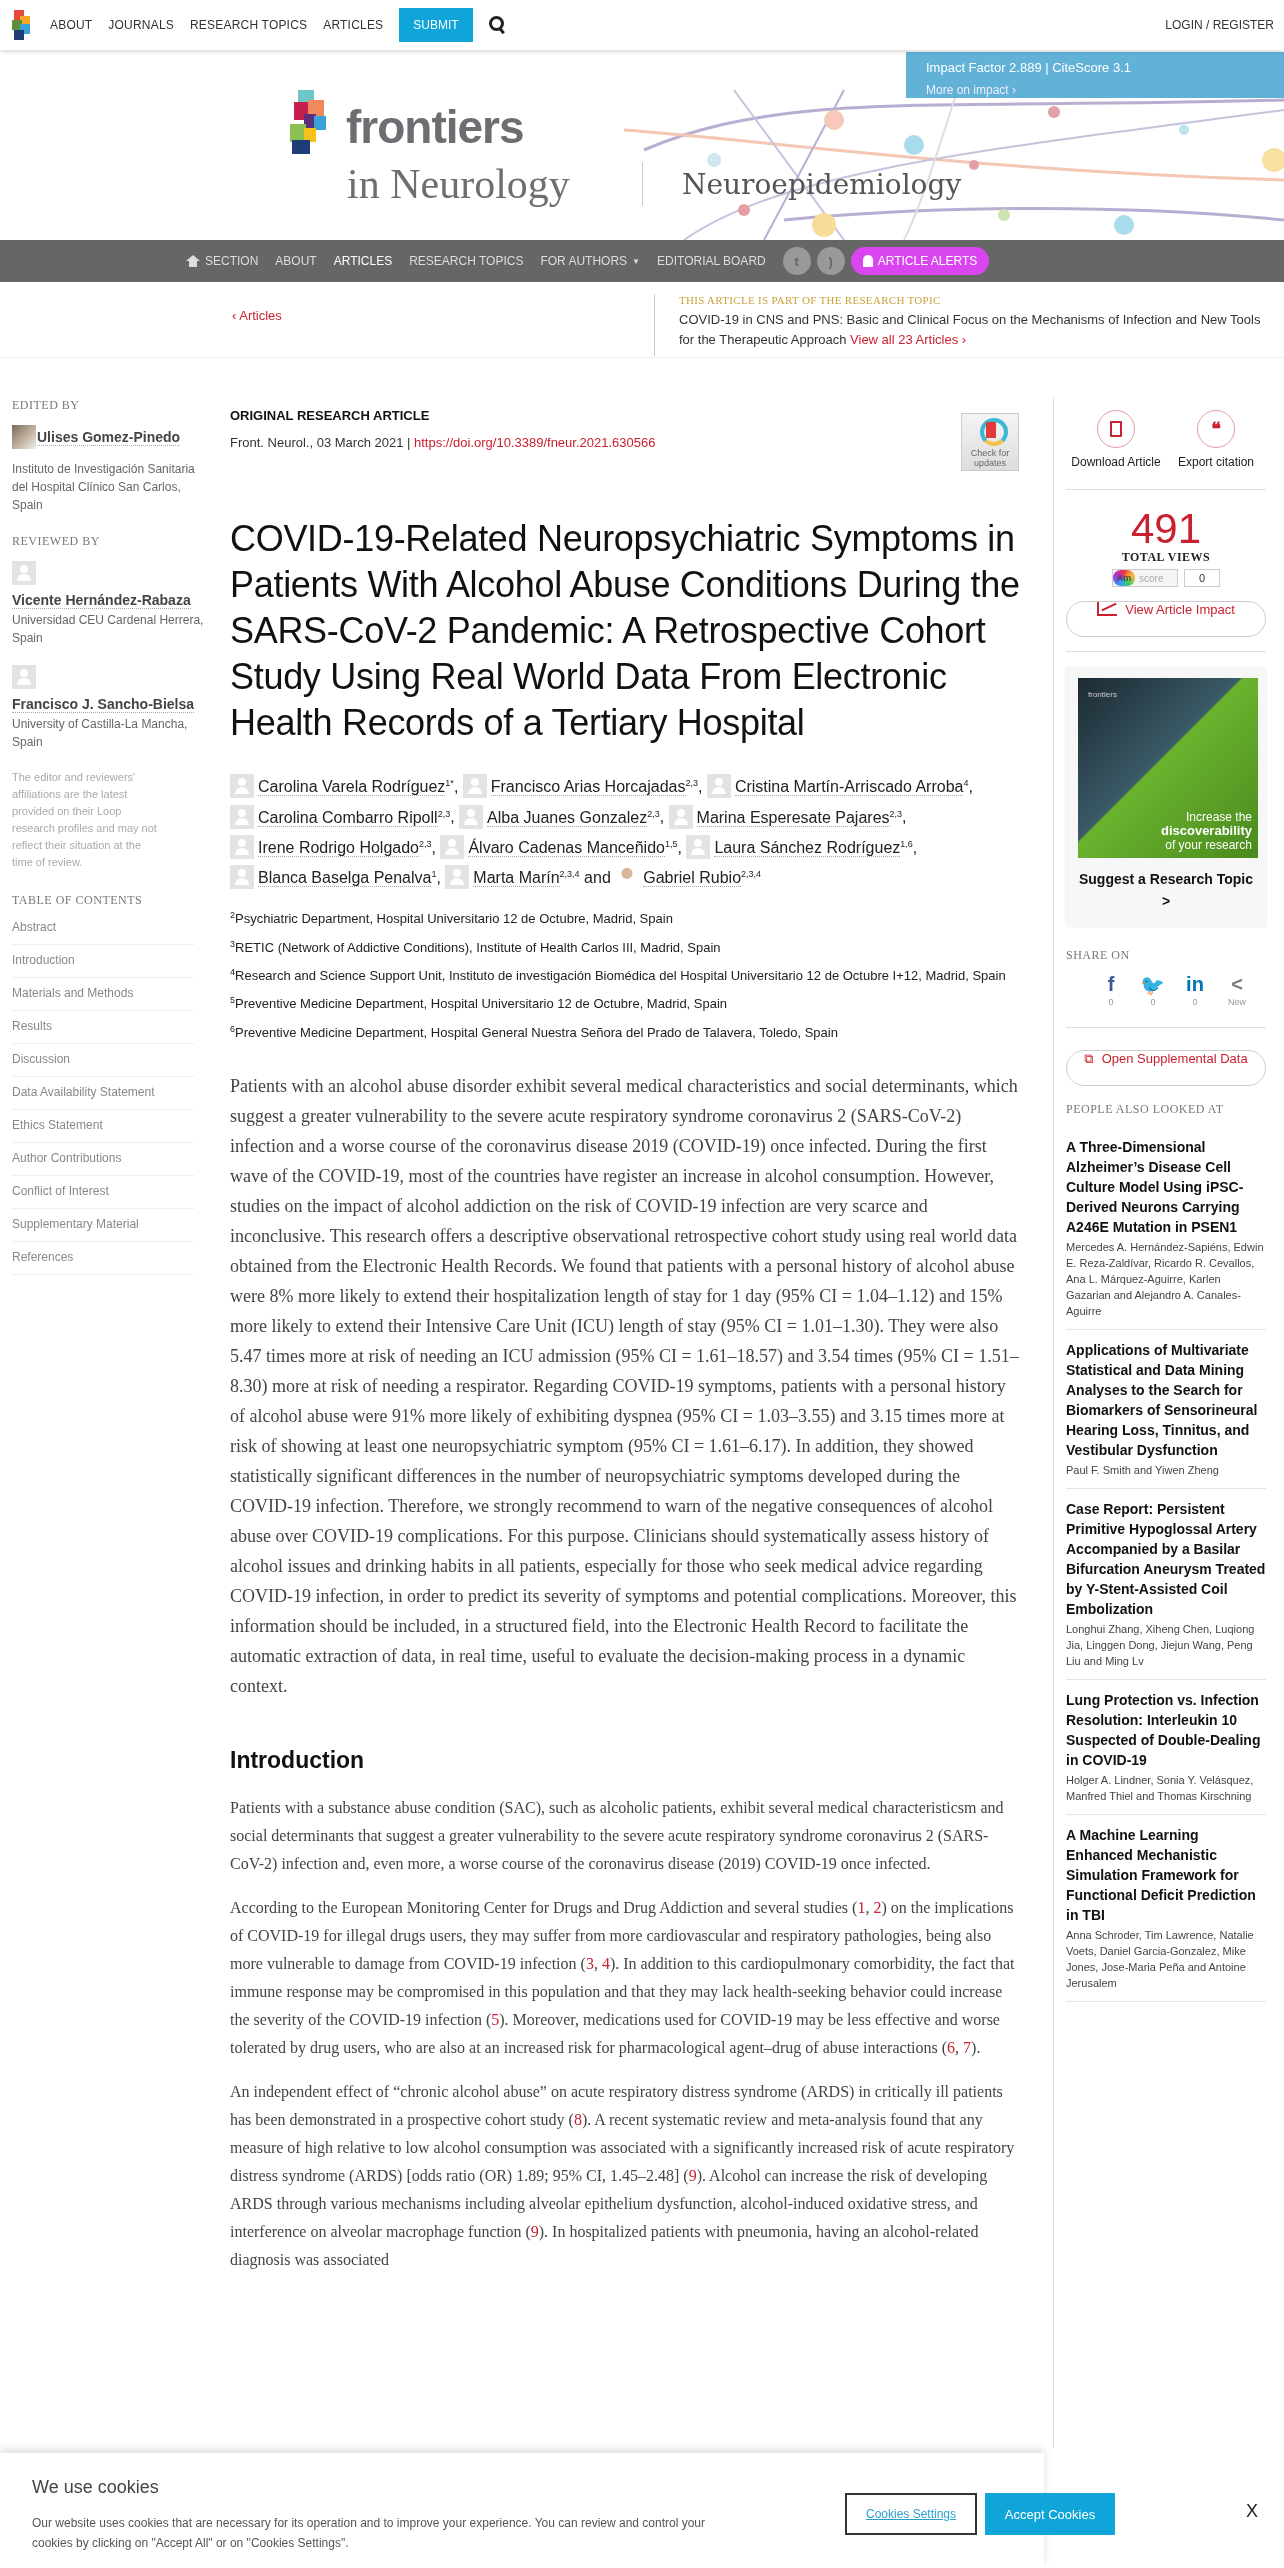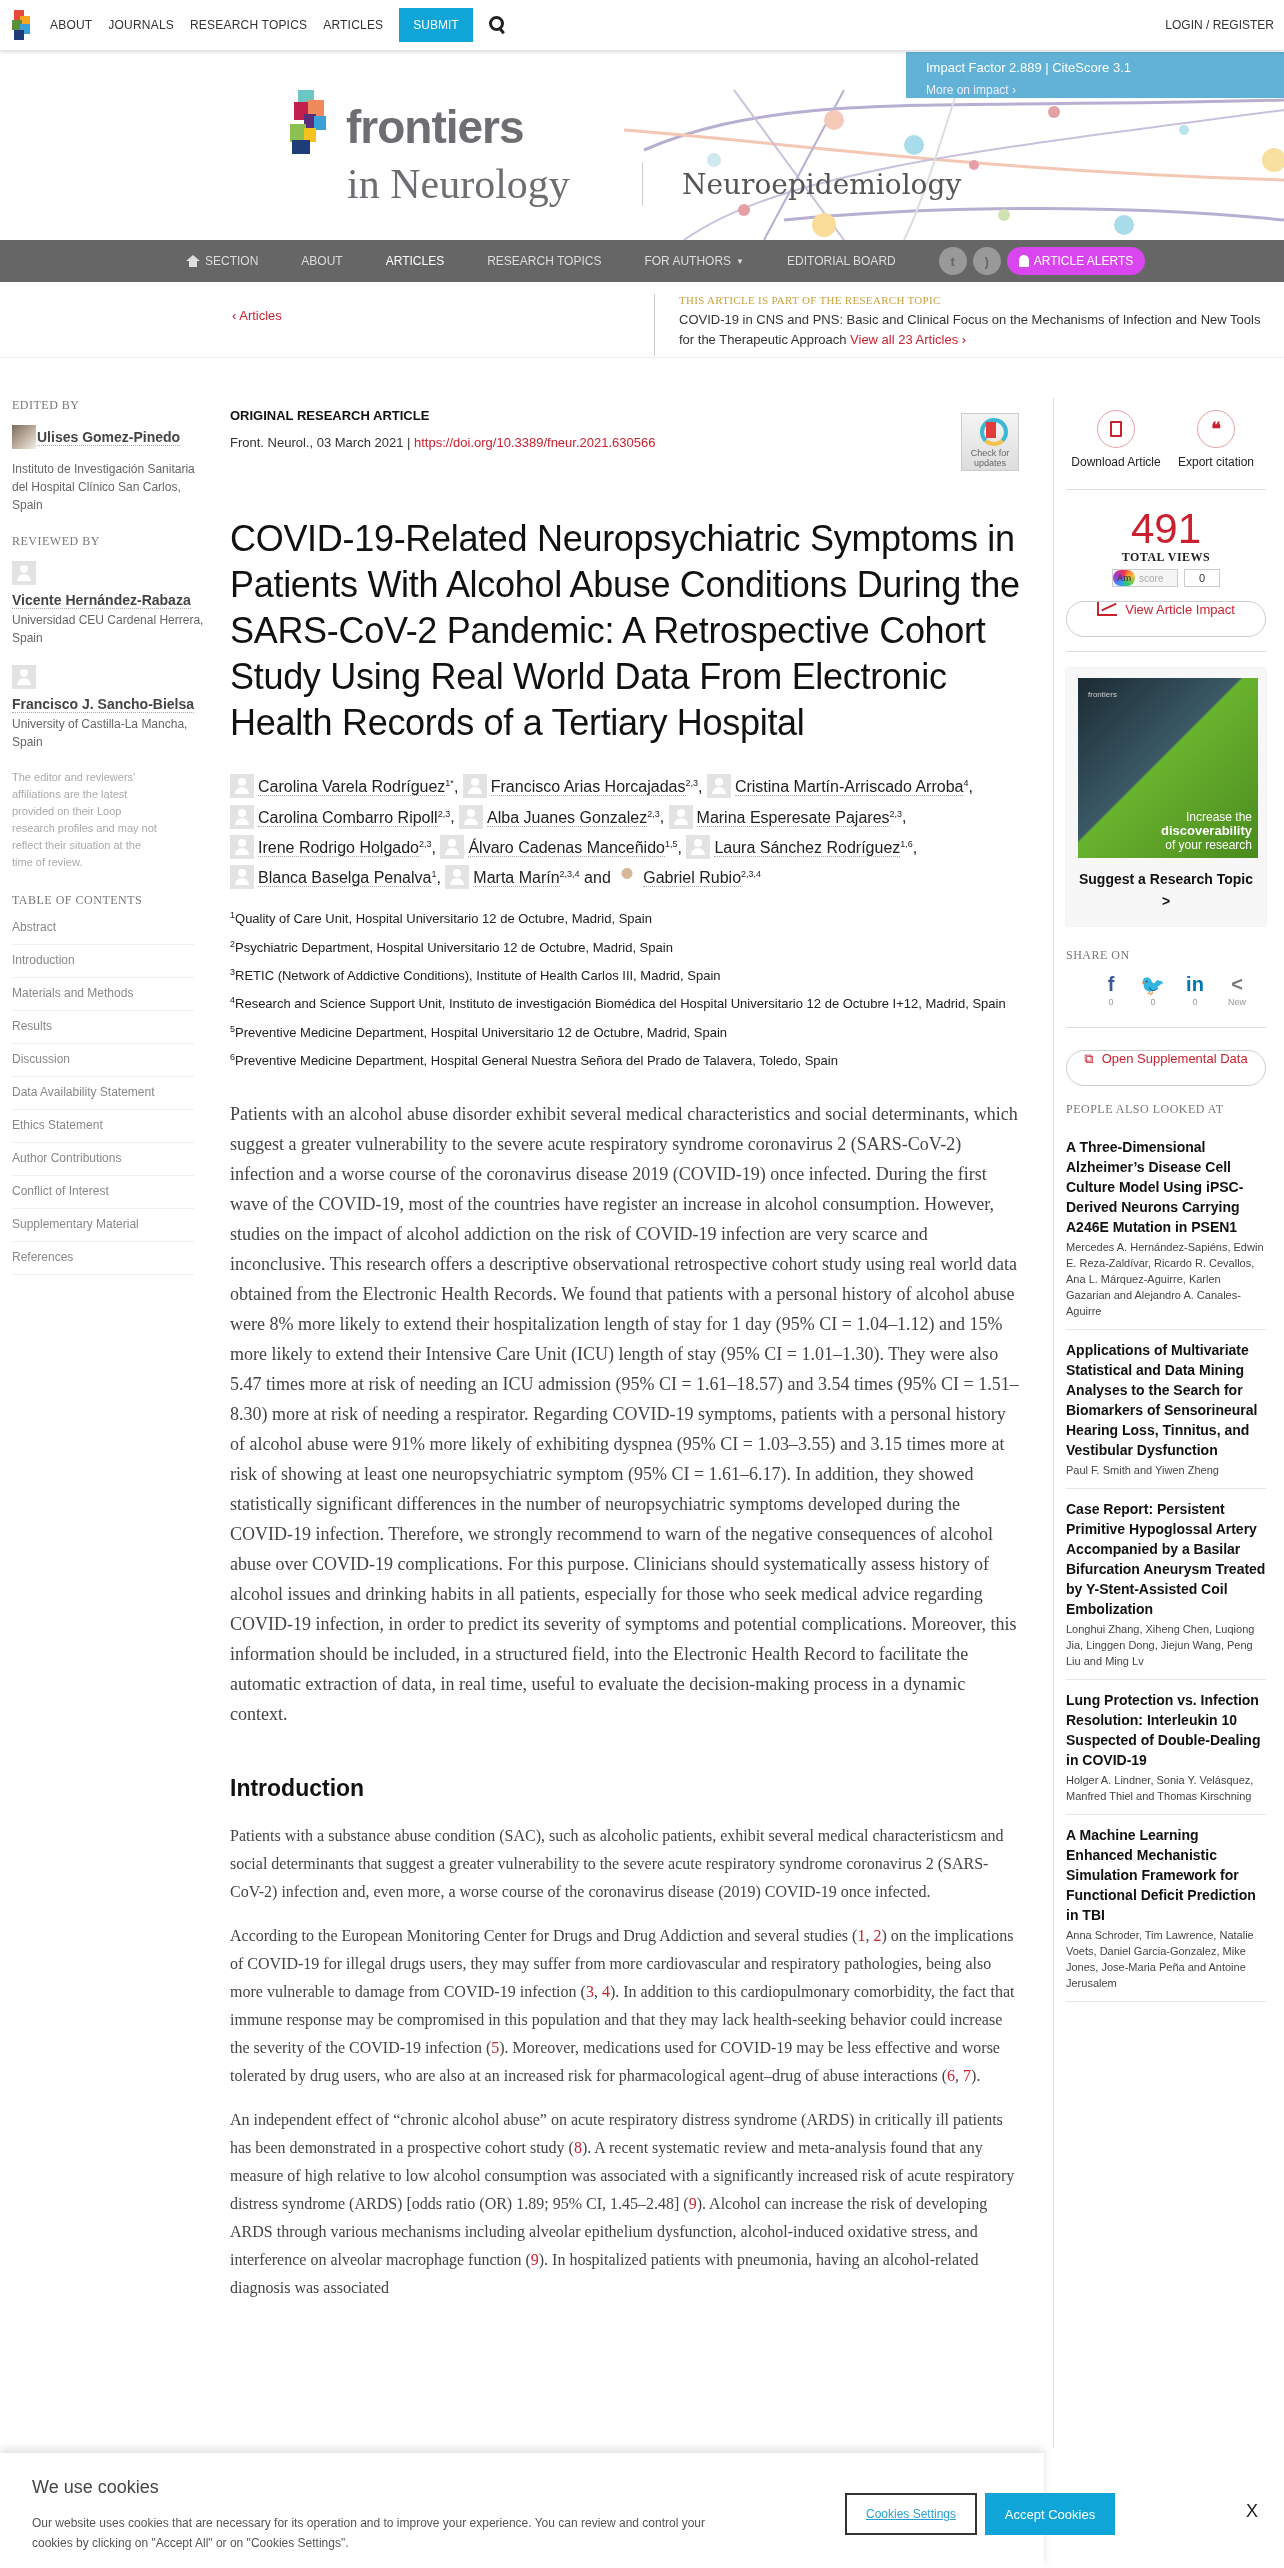--- a/index.html
+++ b/index.html
@@ -27,21 +27,21 @@
   .journal-logo { position: absolute; left: 290px; top: 40px; }
   .journal-logo .blocks { position: absolute; left: 0; top: 0; width: 56px; height: 64px; }
   .journal-logo .blocks span { position: absolute; }
   .journal-logo .fr { position: absolute; left: 56px; top: 10px; font-size: 46px; font-weight: bold; color: #6d6e71; letter-spacing: -1px; font-family: "Liberation Sans", sans-serif; }
   .journal-logo .in-neuro { position: absolute; left: 57px; top: 70px; font-size: 42px; color: #6d6e71; font-family: "Liberation Serif", serif; white-space: nowrap; }
   .journal-logo .divider { position: absolute; left: 352px; top: 72px; width: 1px; height: 44px; background: #ccc; }
   .journal-logo .section-name { position: absolute; left: 392px; top: 78px; font-size: 28px; color: #555; font-family: "DejaVu Serif", serif; white-space: nowrap; }
 
   
   .secnav { height: 42px; background: #666; display: flex; align-items: center; padding-left: 186px; }
-  .secnav .item { color: #ddd; font-size: 12px; margin-right: 43px; display: flex; align-items: center; gap: 5px; }
+  .secnav .item { color: #ddd; font-size: 12px; margin-right: 17px; display: flex; align-items: center; gap: 5px; }
   .secnav .item.active { color: #fff; }
   .secnav .home-icon { width: 14px; height: 12px; position: relative; }
   .secnav .home-icon::before { content: ""; position: absolute; left: 0; top: 0; border-left: 7px solid transparent; border-right: 7px solid transparent; border-bottom: 6px solid #ddd; }
   .secnav .home-icon::after { content: ""; position: absolute; left: 3px; top: 6px; width: 8px; height: 6px; background: #ddd; }
   .secnav .caret { font-size: 8px; }
   .secnav .round { width: 28px; height: 28px; border-radius: 50%; background: #999; margin-right: 6px; display: flex; align-items: center; justify-content: center; color: #666; font-size: 13px; font-weight: bold; }
   .secnav .alerts { background: #d946ef; border-radius: 14px; height: 28px; padding: 0 12px; display: flex; align-items: center; gap: 5px; color: #fff; font-size: 12px; }
   .bell { width: 10px; height: 12px; background: #fff; border-radius: 5px 5px 1px 1px; position: relative; }
 
   
@@ -268,21 +268,20 @@
 
 <div class="center">
   <div class="art-type">ORIGINAL RESEARCH ARTICLE</div>
   <div class="art-meta">
     <span>Front. Neurol., 03 March 2021 | </span><a>https://doi.org/10.3389/fneur.2021.630566</a>
   </div>
   <div class="crossmark">Check for updates</div>
   <h1 class="art-title">COVID-19-Related Neuropsychiatric Symptoms in Patients With Alcohol Abuse Conditions During the SARS-CoV-2 Pandemic: A Retrospective Cohort Study Using Real World Data From Electronic Health Records of a Tertiary Hospital</h1>
   <div class="authors" id="authors"><span class="author"><span class="avatar-blank"></span><a class="aname">Carolina Varela Rodríguez</a><sup>1*</sup></span>, <span class="author"><span class="avatar-blank"></span><a class="aname">Francisco Arias Horcajadas</a><sup>2,3</sup></span>, <span class="author"><span class="avatar-blank"></span><a class="aname">Cristina Martín-Arriscado Arroba</a><sup>4</sup></span>, <span class="author"><span class="avatar-blank"></span><a class="aname">Carolina Combarro Ripoll</a><sup>2,3</sup></span>, <span class="author"><span class="avatar-blank"></span><a class="aname">Alba Juanes Gonzalez</a><sup>2,3</sup></span>, <span class="author"><span class="avatar-blank"></span><a class="aname">Marina Esperesate Pajares</a><sup>2,3</sup></span>, <span class="author"><span class="avatar-blank"></span><a class="aname">Irene Rodrigo Holgado</a><sup>2,3</sup></span>, <span class="author"><span class="avatar-blank"></span><a class="aname">Álvaro Cadenas Manceñido</a><sup>1,5</sup></span>, <span class="author"><span class="avatar-blank"></span><a class="aname">Laura Sánchez Rodríguez</a><sup>1,6</sup></span>, <span class="author"><span class="avatar-blank"></span><a class="aname">Blanca Baselga Penalva</a><sup>1</sup></span>, <span class="author"><span class="avatar-blank"></span><a class="aname">Marta Marín</a><sup>2,3,4</sup></span> and <span class="author"><span class="avatar-photo2"></span><a class="aname">Gabriel Rubio</a><sup>2,3,4</sup></span></div>
   <div class="affs" id="affs">
-      <div><sup>1</sup><span>Quality of Care Unit, Hospital Universitario 12 de Octubre, Madrid, Spain</span></div>
       <div><sup>2</sup><span>Psychiatric Department, Hospital Universitario 12 de Octubre, Madrid, Spain</span></div>
       <div><sup>3</sup><span>RETIC (Network of Addictive Conditions), Institute of Health Carlos III, Madrid, Spain</span></div>
       <div><sup>4</sup><span>Research and Science Support Unit, Instituto de investigación Biomédica del Hospital Universitario 12 de Octubre I+12, Madrid, Spain</span></div>
       <div><sup>5</sup><span>Preventive Medicine Department, Hospital Universitario 12 de Octubre, Madrid, Spain</span></div>
       <div><sup>6</sup><span>Preventive Medicine Department, Hospital General Nuestra Señora del Prado de Talavera, Toledo, Spain</span></div>
     </div>
   <div class="abstract">Patients with an alcohol abuse disorder exhibit several medical characteristics and social determinants, which suggest a greater vulnerability to the severe acute respiratory syndrome coronavirus 2 (SARS-CoV-2) infection and a worse course of the coronavirus disease 2019 (COVID-19) once infected. During the first wave of the COVID-19, most of the countries have register an increase in alcohol consumption. However, studies on the impact of alcohol addiction on the risk of COVID-19 infection are very scarce and inconclusive. This research offers a descriptive observational retrospective cohort study using real world data obtained from the Electronic Health Records. We found that patients with a personal history of alcohol abuse were 8% more likely to extend their hospitalization length of stay for 1 day (95% CI = 1.04–1.12) and 15% more likely to extend their Intensive Care Unit (ICU) length of stay (95% CI = 1.01–1.30). They were also 5.47 times more at risk of needing an ICU admission (95% CI = 1.61–18.57) and 3.54 times (95% CI = 1.51–8.30) more at risk of needing a respirator. Regarding COVID-19 symptoms, patients with a personal history of alcohol abuse were 91% more likely of exhibiting dyspnea (95% CI = 1.03–3.55) and 3.15 times more at risk of showing at least one neuropsychiatric symptom (95% CI = 1.61–6.17). In addition, they showed statistically significant differences in the number of neuropsychiatric symptoms developed during the COVID-19 infection. Therefore, we strongly recommend to warn of the negative consequences of alcohol abuse over COVID-19 complications. For this purpose. Clinicians should systematically assess history of alcohol issues and drinking habits in all patients, especially for those who seek medical advice regarding COVID-19 infection, in order to predict its severity of symptoms and potential complications. Moreover, this information should be included, in a structured field, into the Electronic Health Record to facilitate the automatic extraction of data, in real time, useful to evaluate the decision-making process in a dynamic context.</div>
   <div class="intro">
     <h2>Introduction</h2>
     <div id="intro-paras">

